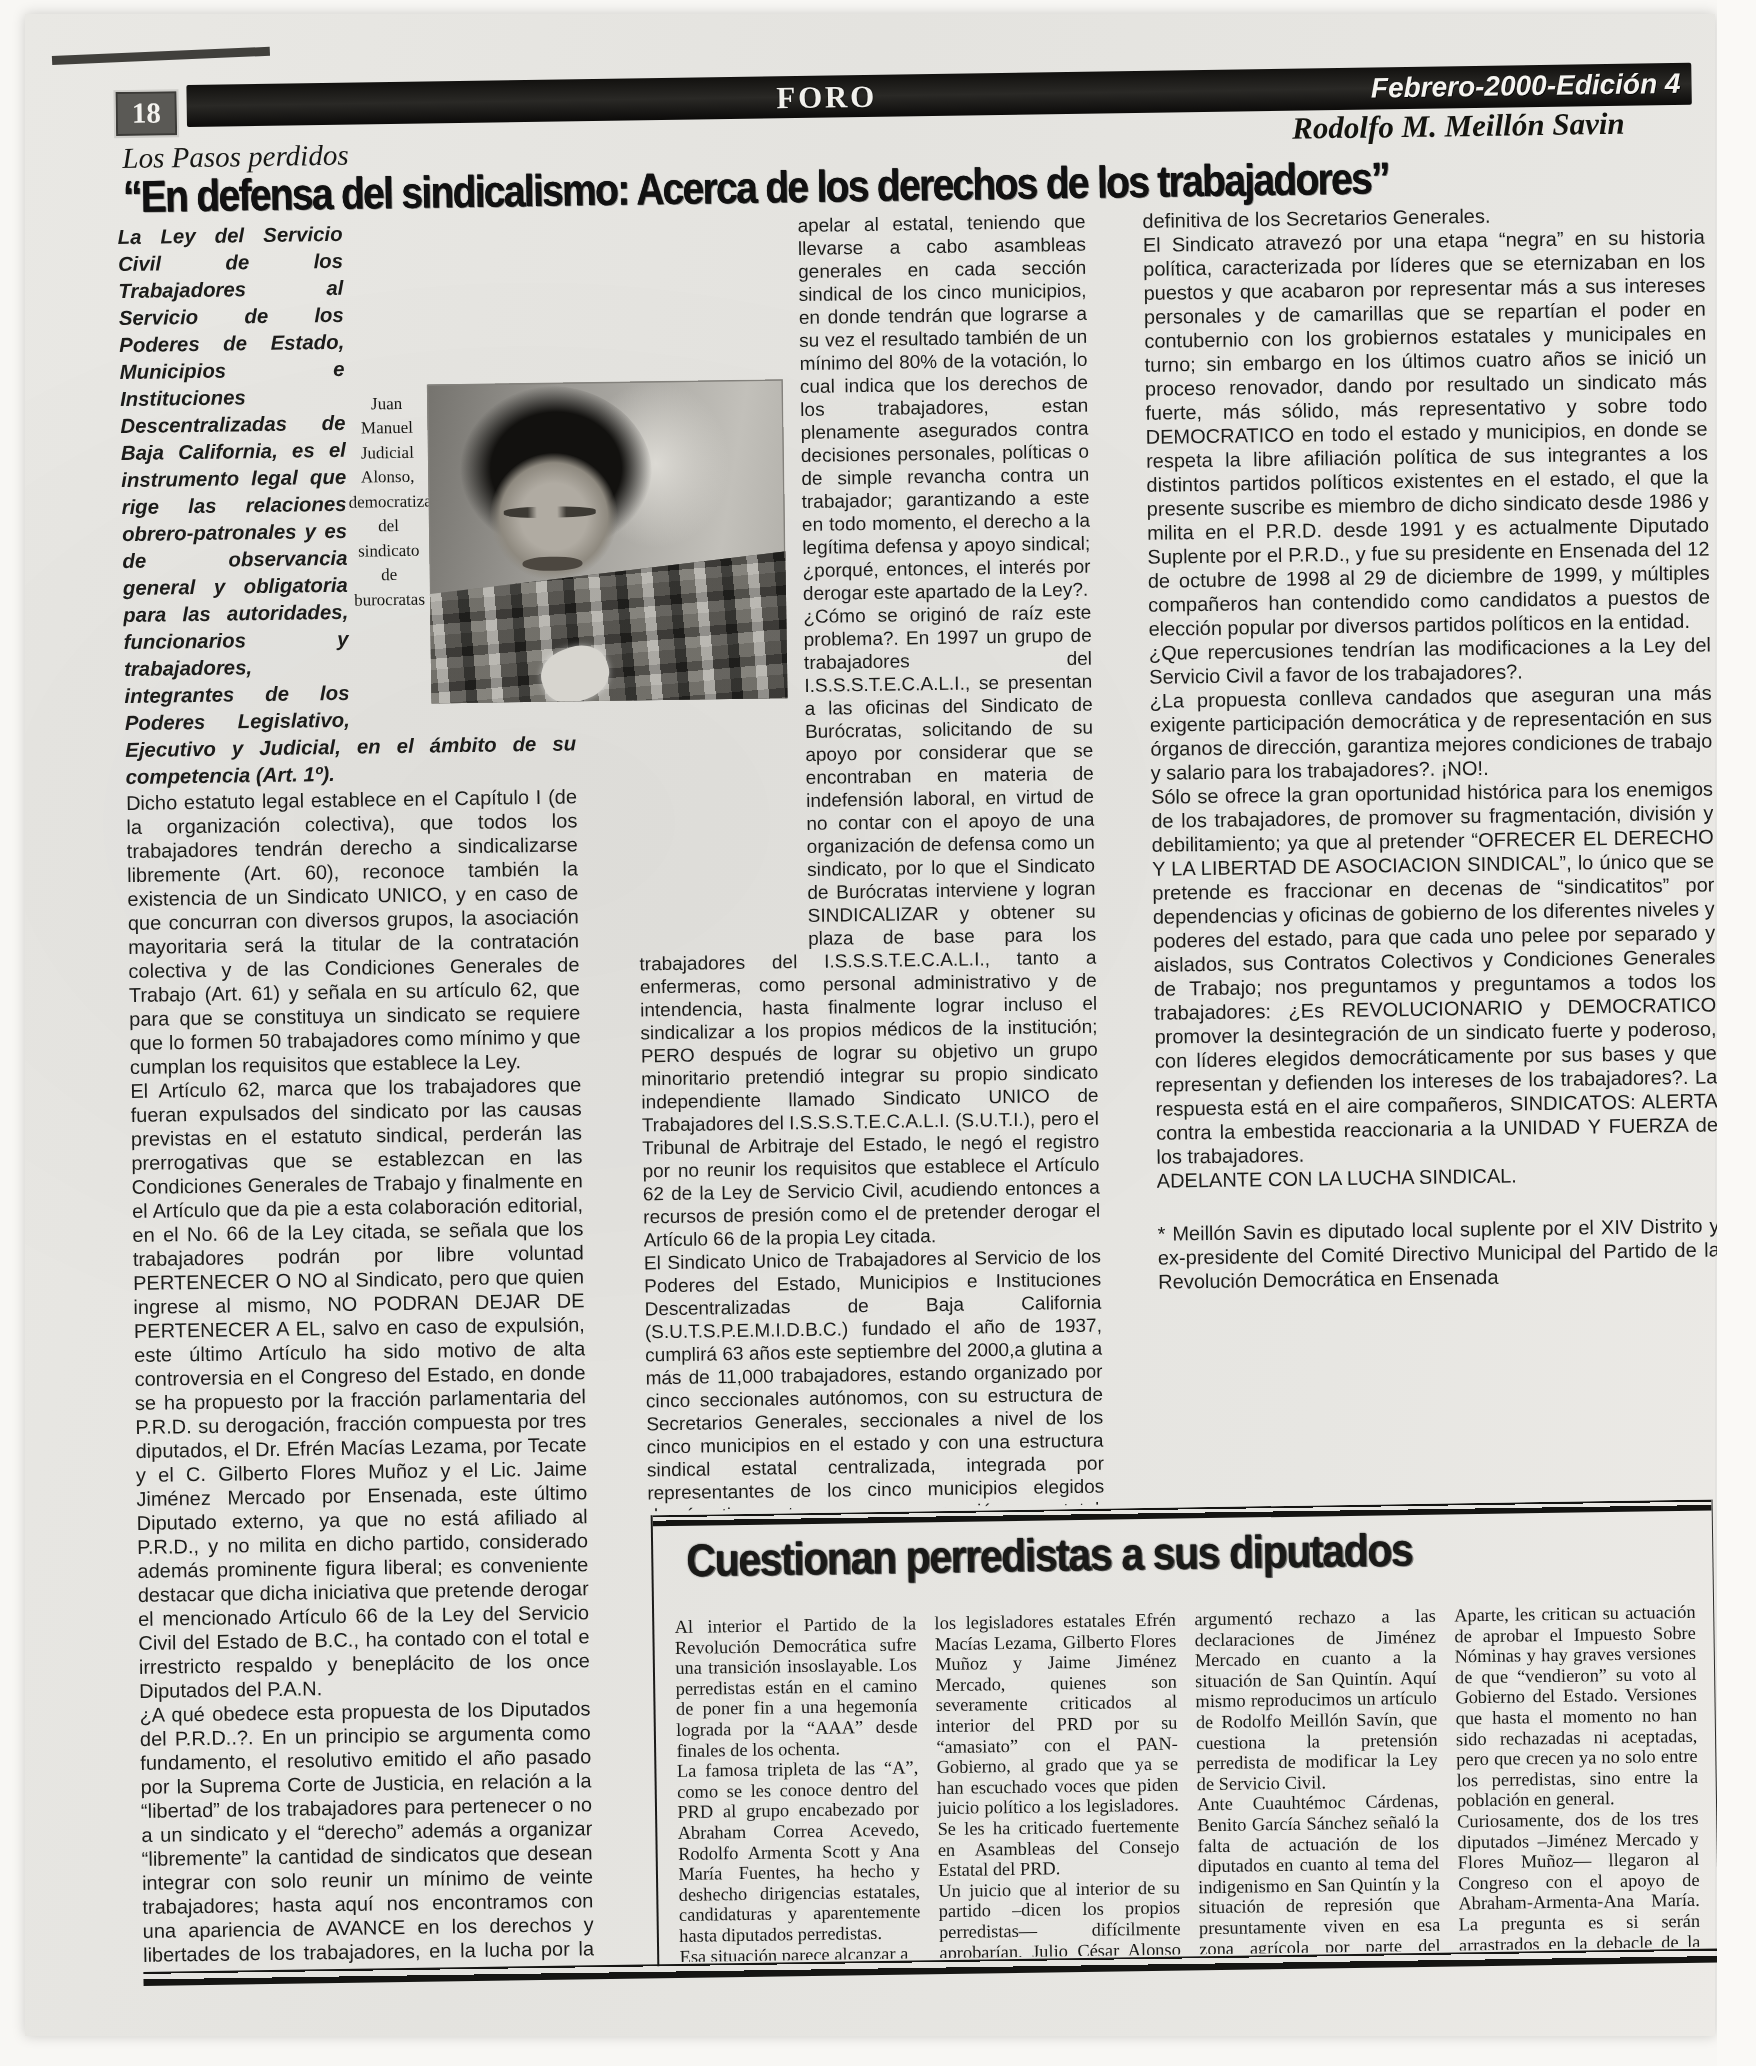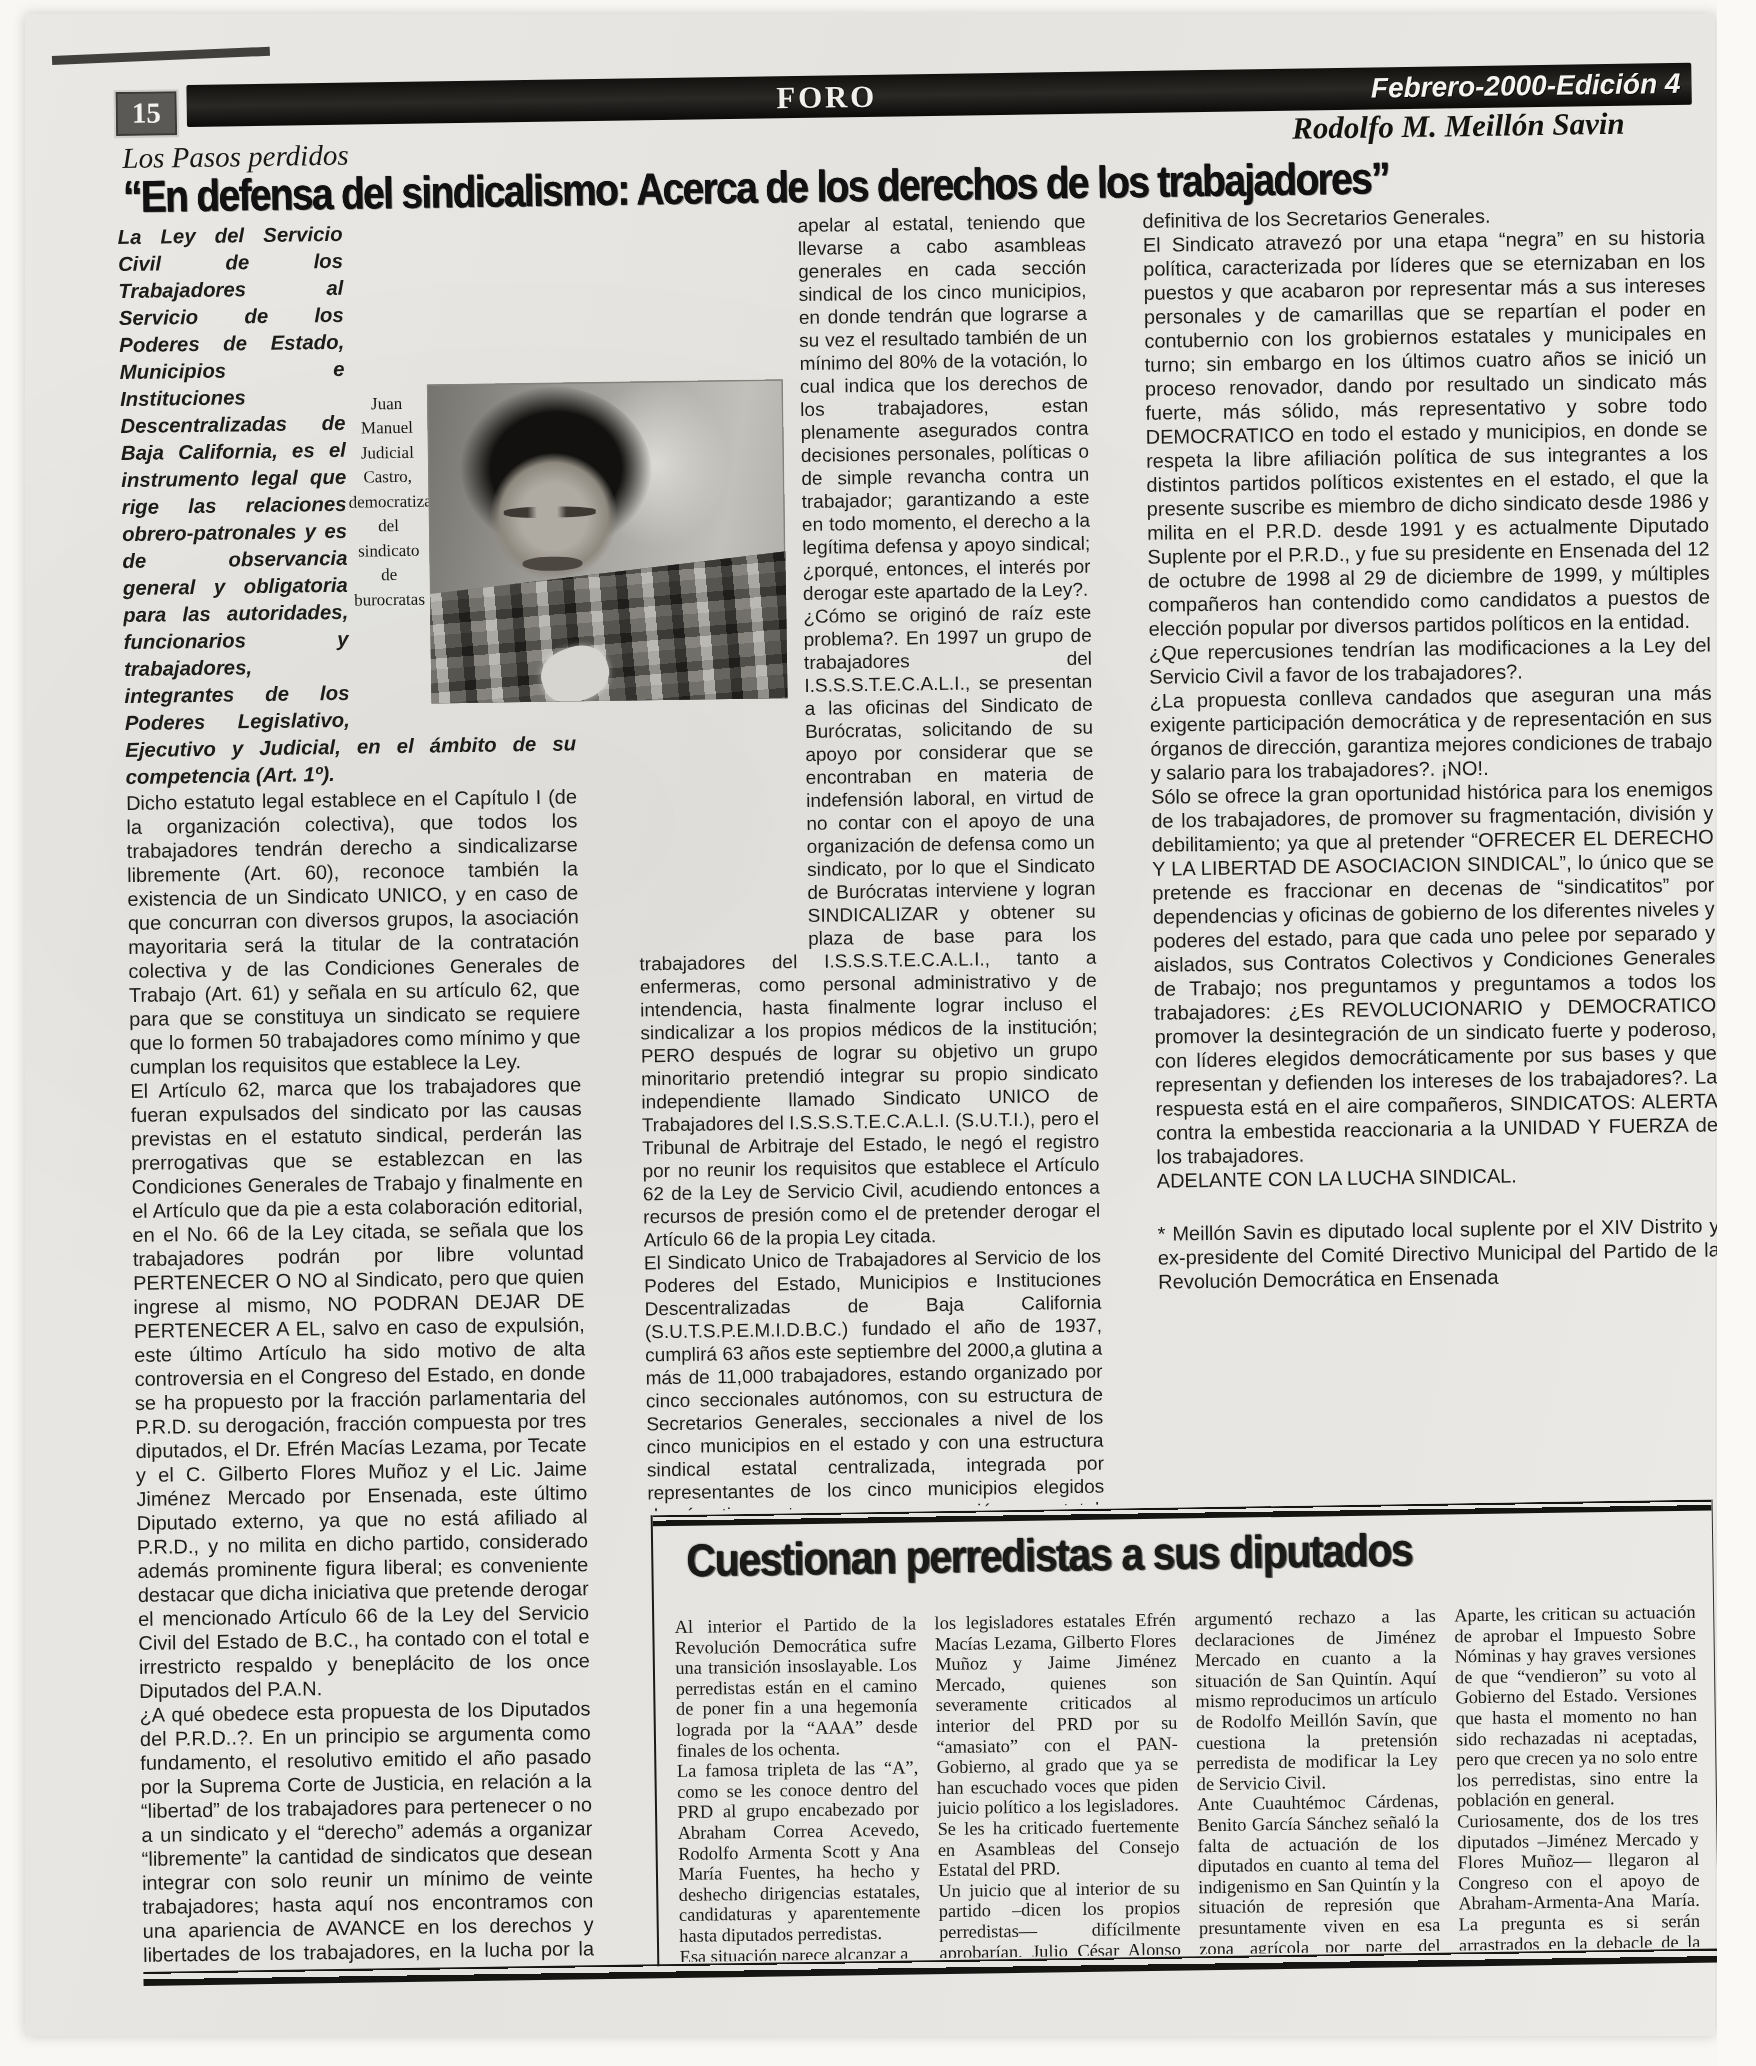--- a/index.html
+++ b/index.html
@@ -126,21 +126,21 @@
   .edge-right{position:absolute;right:0;top:0;width:39px;height:100%;background:#faf9f6;}
 </style>
 </head>
 <body>
 
 <div class="sheet">
   <div class="content">
 
     <div class="sliver"></div>
 
-    <div class="pagenum-box">15</div>
+    <div class="pagenum-box">18</div>
     <div class="banner">
       <div class="banner-title">FORO</div>
       <div class="banner-edition">Febrero-2000-Edición 4</div>
     </div>
     <div class="byline">Rodolfo M. Meillón Savin</div>
     <div class="kicker">Los Pasos perdidos</div>
     <div class="headline">“En defensa del sindicalismo: Acerca de los derechos de los trabajadores”</div>
 
     <div class="col" id="col1">
       <span class="sp-r"></span>
@@ -165,21 +165,21 @@
       <p>¿La propuesta conlleva candados que aseguran una más exigente participación democrática y de representación en sus órganos de dirección, garantiza mejores condiciones de trabajo y salario para los trabajadores?. ¡NO!.</p>
       <p>Sólo se ofrece la gran oportunidad histórica para los enemigos de los trabajadores, de promover su fragmentación, división y debilitamiento; ya que al pretender “OFRECER EL DERECHO Y LA LIBERTAD DE ASOCIACION SINDICAL”, lo único que se pretende es fraccionar en decenas de “sindicatitos” por dependencias y oficinas de gobierno de los diferentes niveles y poderes del estado, para que cada uno pelee por separado y aislados, sus Contratos Colectivos y Condiciones Generales de Trabajo; nos preguntamos y preguntamos a todos los trabajadores: ¿Es REVOLUCIONARIO y DEMOCRATICO promover la desintegración de un sindicato fuerte y poderoso, con líderes elegidos democráticamente por sus bases y que representan y defienden los intereses de los trabajadores?. La respuesta está en el aire compañeros, SINDICATOS: ALERTA contra la embestida reaccionaria a la UNIDAD Y FUERZA de los trabajadores.</p>
       <p>ADELANTE CON LA LUCHA SINDICAL.</p>
       <p class="footnote">* Meillón Savin es diputado local suplente por el XIV Distrito y ex-presidente del Comité Directivo Municipal del Partido de la Revolución Democrática en Ensenada</p>
     </div>
 
     <div class="photo-wrap">
       <div class="photo-caption">
         <div>Juan Manuel</div>
         <div>Judicial</div>
-        <div>Castro,</div>
+        <div>Alonso,</div>
         <div>democratizador</div>
         <div>del sindicato</div>
         <div>de burocratas</div>
       </div>
       <div class="photo">
         <div class="hair"></div>
         <div class="face"></div>
         <div class="brow"></div>
         <div class="stache"></div>
         <div class="plaid"></div>

